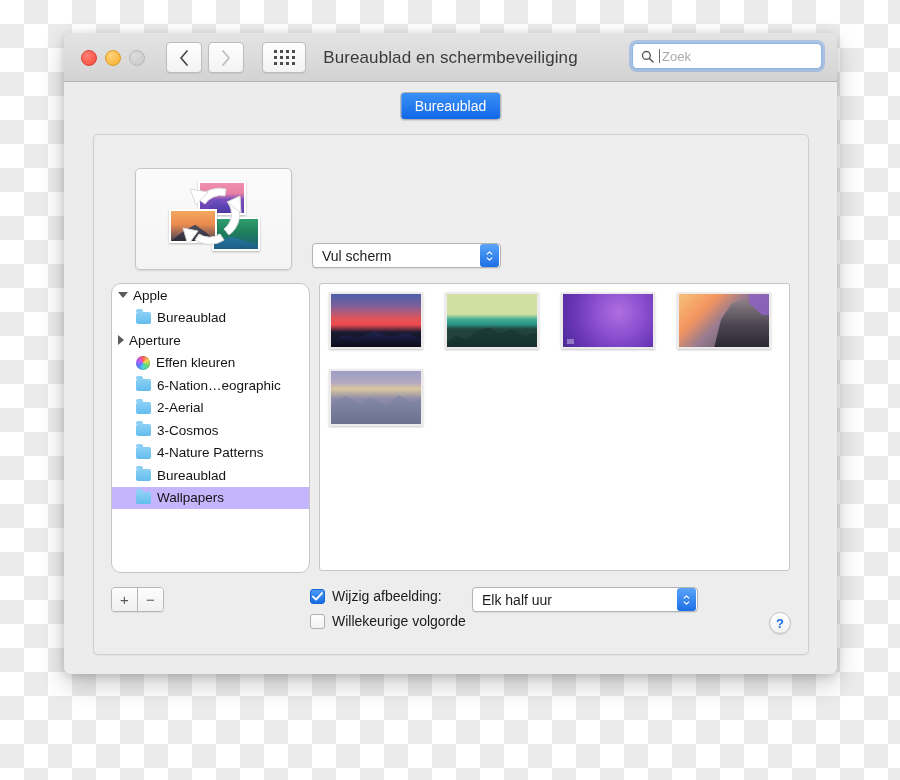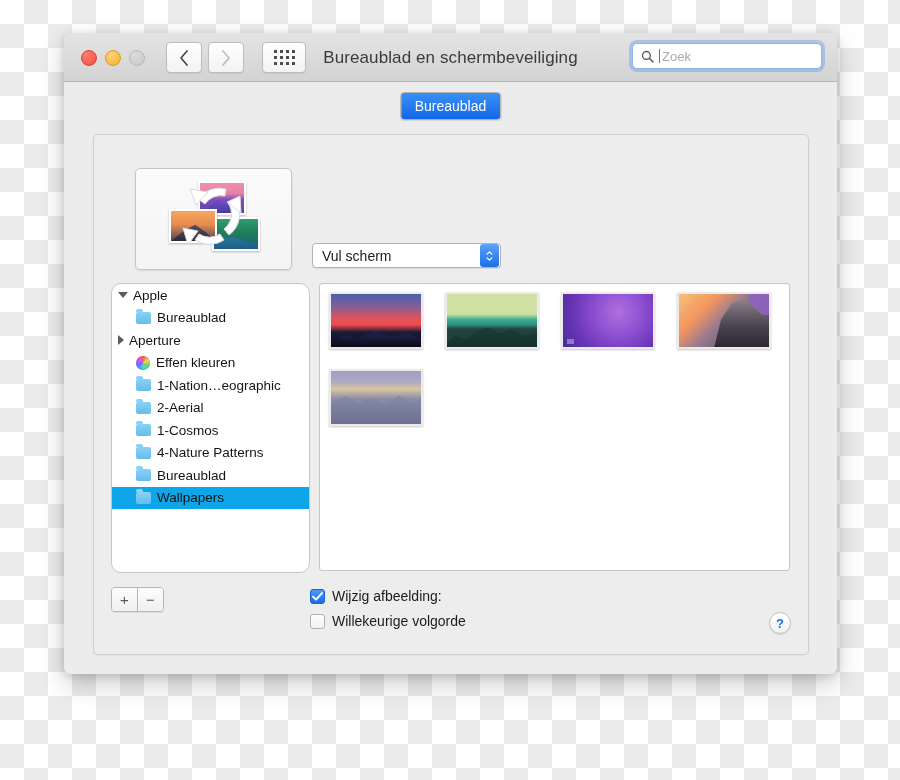--- a/index.html
+++ b/index.html
@@ -133,21 +133,21 @@
 
   #scale-popup{left:218px;top:108px;width:189px;}
   #interval-popup{left:378px;top:452px;width:226px;}
 
   
   .sourcelist{
     position:absolute;left:17px;top:148px;width:197px;height:288px;
     background:#fff;border:1px solid #c6c6c6;border-radius:10px;overflow:hidden;
   }
   .row{display:flex;align-items:center;height:22.5px;padding-left:6px;font-size:13.5px;color:#141414;}
-  .row.sel{background:#0ea5e9;}
+  .row.sel{background:#c4b5fd;}
   .tri{width:0;height:0;margin-right:5px;flex:0 0 auto;}
   .tri.down{border-left:5px solid transparent;border-right:5px solid transparent;border-top:6px solid #5b5b5b;}
   .tri.right{border-top:5px solid transparent;border-bottom:5px solid transparent;border-left:6px solid #5b5b5b;}
   .indent{padding-left:24px;}
   .folder{
     width:15px;height:12px;margin-right:6px;flex:0 0 15px;border-radius:2px 2px 2px 2px;
     background:linear-gradient(to bottom,#8cd0f5,#63bdee);position:relative;
   }
   .folder::before{content:"";position:absolute;left:0;top:-3px;width:7px;height:3px;border-radius:2px 2px 0 0;background:#8cd0f5;}
   .folder.cam::after{content:"";position:absolute;left:4px;top:3px;width:7px;height:5px;border-radius:1px;background:#2f7fae;}
@@ -321,29 +321,29 @@
         <div class="row">
           <span class="tri right"></span>
           <span>Aperture</span>
         </div>
         <div class="row indent">
           <span class="wheel"></span>
           <span>Effen kleuren</span>
         </div>
         <div class="row indent">
           <span class="folder"></span>
-          <span>1-Nation…eographic</span>
+          <span>6-Nation…eographic</span>
         </div>
         <div class="row indent">
           <span class="folder"></span>
           <span>2-Aerial</span>
         </div>
         <div class="row indent">
           <span class="folder"></span>
-          <span>1-Cosmos</span>
+          <span>3-Cosmos</span>
         </div>
         <div class="row indent">
           <span class="folder"></span>
           <span>4-Nature Patterns</span>
         </div>
         <div class="row indent">
           <span class="folder"></span>
           <span>Bureaublad</span>
         </div>
         <div class="row indent sel">
@@ -369,20 +369,31 @@
 
       <div class="cbrow" id="change-row">
         <span class="cbox checked">
           <svg width="11" height="9" viewBox="0 0 11 9">
             <path d="M1 4.6 L4 7.6 L10 1.2" fill="none" stroke="#fff" stroke-width="1.9" stroke-linecap="round" stroke-linejoin="round"></path>
           </svg>
         </span>
         <span>Wijzig afbeelding:</span>
       </div>
 
+      <div class="popup" id="interval-popup">
+        <span class="val">Elk half uur</span>
+        <span class="stepper">
+          <svg class="chev" viewBox="0 0 8 5">
+              <path d="M1 4 L4 1 L7 4" fill="none" stroke="#fff" stroke-width="1.4" stroke-linecap="round" stroke-linejoin="round"></path>
+            </svg>
+          <svg class="chev" viewBox="0 0 8 5">
+              <path d="M1 1 L4 4 L7 1" fill="none" stroke="#fff" stroke-width="1.4" stroke-linecap="round" stroke-linejoin="round"></path>
+            </svg>
+        </span>
+      </div>
 
       <div class="cbrow" id="random-row">
         <span class="cbox"></span>
         <span>Willekeurige volgorde</span>
       </div>
 
       <div class="helpbtn">?</div>
 
     </div>
   </div>

